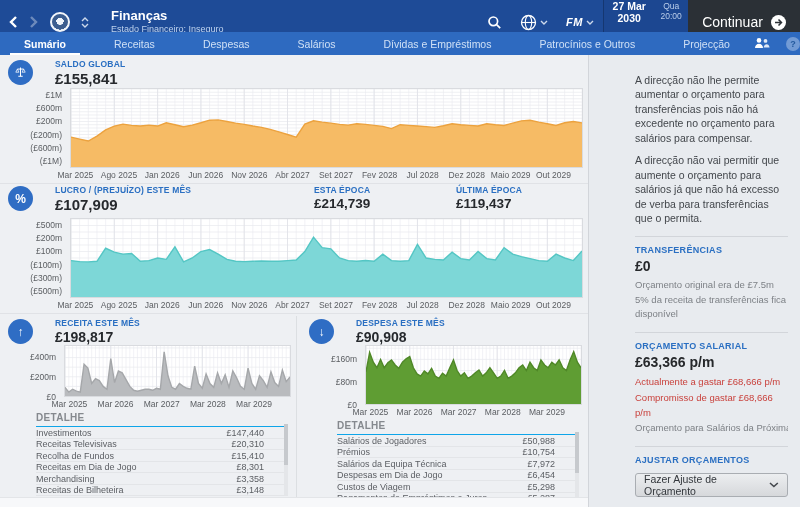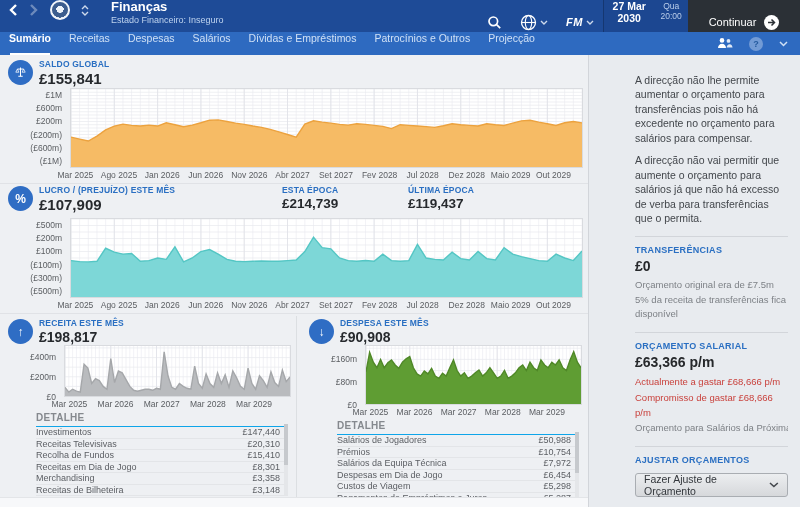--- a/index.html
+++ b/index.html
@@ -1,43 +1,43 @@
 <!DOCTYPE html>
 <html><head>
 <meta charset="utf-8">
 <style>
   html,body{margin:0;padding:0}
   body{width:800px;height:507px;position:relative;overflow:hidden;background:#eef0f3;
        font-family:"Liberation Sans",sans-serif;-webkit-font-smoothing:antialiased}
   
-  .topbar{position:absolute;top:0;left:0;right:0;height:44px;background:#1e4b97;display:flex;align-items:flex-start;color:#fff;z-index:5}
+  .topbar{position:absolute;top:0;left:0;right:0;height:44px;background:#1e4b97;display:flex;align-items:center;color:#fff;z-index:5}
   .navarrows{display:flex;align-items:center;gap:9px;padding:0 8px}
   .badge{width:20px;height:20px;border-radius:50%;background:radial-gradient(circle at 50% 45%,#eef3fa 0 30%,#3c5d8f 31% 70%,#dfe7f2 71%);border:2px solid #f2f5fa;box-sizing:border-box;margin:0 2px}
   .updown{display:flex;flex-direction:column;gap:1px;margin-right:6px}
   .titleblock{margin-left:8px;line-height:1.15}
   .title{font-size:13px;font-weight:bold}
   .subtitle{font-size:9px;color:#bdd2ee}
   .topright{margin-left:auto;display:flex;align-items:center;height:100%}
   .iconbtn{display:flex;align-items:center;padding:0 9px;gap:3px;height:100%}
   .fmtext{font-style:italic;font-weight:bold;font-size:11px;letter-spacing:.5px}
   .dateblock{width:84px;height:100%;display:flex;flex-direction:row;justify-content:center;text-align:center;background:#1c4791;border-left:1px solid rgba(0,0,0,.22)}
   .date{font-size:10.5px;font-weight:bold}
   .time{font-size:8.5px;color:#b9cdea;margin-top:1px}
-  .continue{width:112px;height:100%;background:#2b3036;display:flex;align-items:center;justify-content:center;gap:8px;font-size:11px;cursor:pointer}
+  .continue{width:112px;height:100%;background:#2b3036;display:flex;align-items:center;justify-content:center;gap:8px;font-size:14px;cursor:pointer}
   .cont-circ{width:15px;height:15px;border-radius:50%;background:#fff;display:flex;align-items:center;justify-content:center}
   
   .navbar{position:absolute;top:32px;left:0;right:0;height:23px;background:#2e6ac0;display:flex;align-items:stretch;color:#cfe0f5;font-size:10.5px;z-index:5}
-  .tab{padding:0 9px;display:flex;align-items:flex-start;position:relative;cursor:pointer;white-space:nowrap}
+  .tab{padding:0 24px;display:flex;align-items:center;position:relative;cursor:pointer;white-space:nowrap}
   .tab.active{color:#fff;font-weight:bold}
   .tab.active::after{content:"";position:absolute;left:10px;right:10px;bottom:0;height:2px;background:#fff}
   .navright{margin-left:auto;display:flex;align-items:center;gap:16px;padding-right:12px}
   .helpcirc{width:14px;height:14px;border-radius:50%;background:rgba(255,255,255,.33);color:#245a9e;font-size:9px;font-weight:bold;display:flex;align-items:center;justify-content:center}
   
   .main{position:absolute;top:55px;left:0;width:588px;bottom:0}
-  .sec-head{margin-top:5px;height:28px;display:flex;align-items:flex-start;padding-left:8px;gap:6px}
+  .sec-head{margin-top:5px;height:28px;display:flex;align-items:flex-start;padding-left:8px;gap:22px}
   .circle-icon{width:25px;height:25px;border-radius:50%;background:#2f6dc4;color:#fff;display:flex;align-items:center;justify-content:center;font-size:12px;font-weight:bold;flex:none}
   .stat{line-height:1.05}
   .stat .lab{font-size:8.5px;font-weight:bold;color:#2a6fc2;letter-spacing:.2px}
   .stat .val{font-size:15px;font-weight:bold;color:#26292d;margin-top:2px}
   .stat.w1{width:237px}.stat.w2{width:120px}
   .chart{display:flex}
   .ygutter{width:70px;position:relative;flex:none}
   .ytick{position:absolute;right:8px;transform:translateY(-50%);font-size:8.5px;color:#5a5d61;white-space:nowrap}
   .plot{flex:1;position:relative;background:#fff;border:1px solid #d9dbdf;margin-right:5px;box-sizing:border-box}
   .plot svg{position:absolute;inset:0;width:100%;height:100%;display:block}
@@ -46,21 +46,21 @@
   .hdiv{border-top:1px solid #e0e2e6;margin-top:2px}
   
   .panels{display:flex;margin-top:2px}
   .panel{width:296px;box-sizing:border-box;position:relative}
   .panel+.panel{border-left:1px solid #dcdfe2;width:291px}
   .panel .ygutter{width:64px}
   .panel .xlabels{margin-left:64px;height:12px}
   .panel .sec-head{height:26px;margin-top:3px}
   .dtable{margin:3px 8px 0 36px;font-size:9px;color:#5b5e63;position:relative}
   .dt-head{font-size:10px;font-weight:bold;color:#85898e;letter-spacing:.3px;padding-bottom:3px;border-bottom:1px solid #0ea5e9}
-  .drow{display:flex;justify-content:space-between;align-items:flex-start;height:10.5px;border-bottom:1px solid #e3e5e8;padding-right:8px}
+  .drow{display:flex;justify-content:space-between;align-items:flex-end;height:10.5px;border-bottom:1px solid #e3e5e8;padding-right:24px}
   .scroll{position:absolute;right:0;top:12px;bottom:1px;width:4px;background:#e4e6e9}
   .scroll .thumb{position:absolute;top:0;left:0;right:0;height:58%;background:#c6c9cd}
   .bottomstrip{position:absolute;left:0;bottom:0;width:588px;height:9px;background:#f7f8fa;border-top:1px solid #e3e5e8}
   
   .sidebar{position:absolute;top:55px;left:588px;right:0;bottom:0;background:#e8ebef;border-left:1px solid #d2d5da;padding:10px 12px 0 14px;box-sizing:border-box}
   .side-head{display:flex;gap:8px;align-items:flex-start}
   .side-title{font-size:9px;font-weight:bold;color:#2a6fc2;letter-spacing:.3px;margin-top:4px}
   .side-inner{margin-left:32px}
   .side-par{font-size:10.5px;color:#42464b;line-height:1.38;margin-top:8px}
   .sdiv{border-top:1px solid #d2d5da;margin:10px 0 8px}

